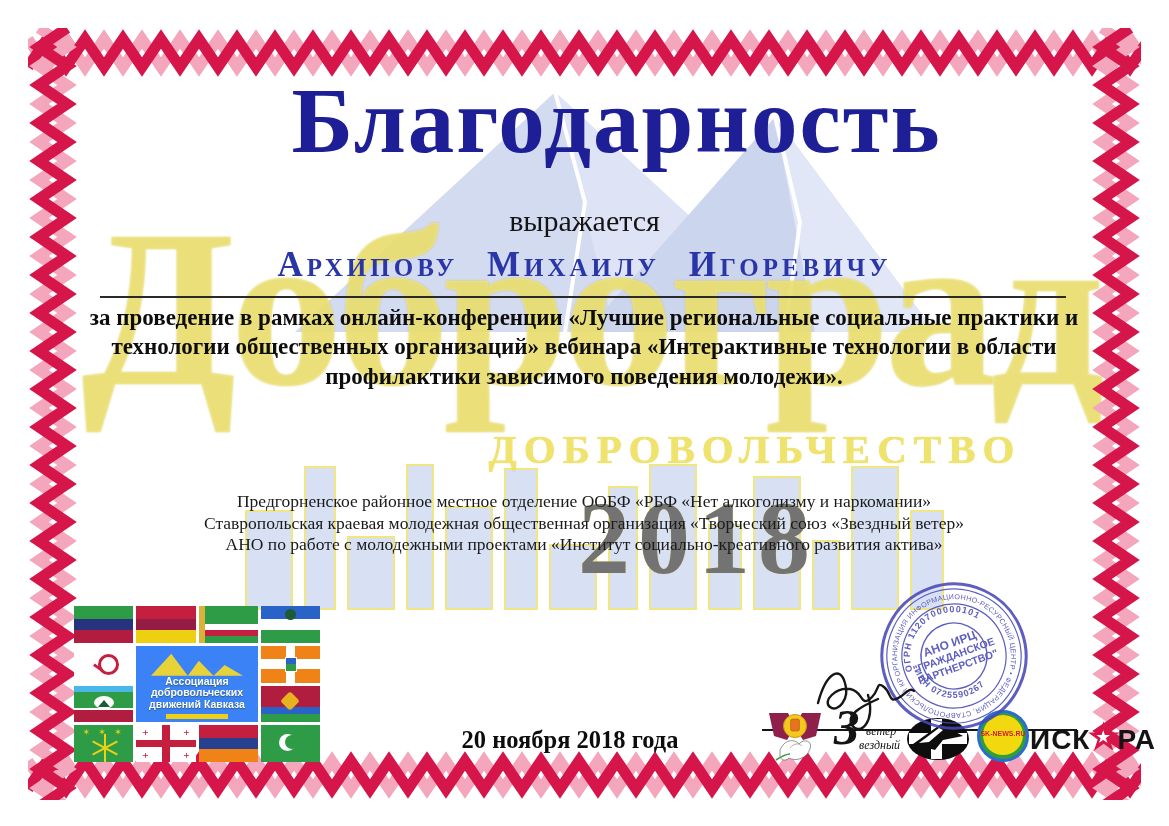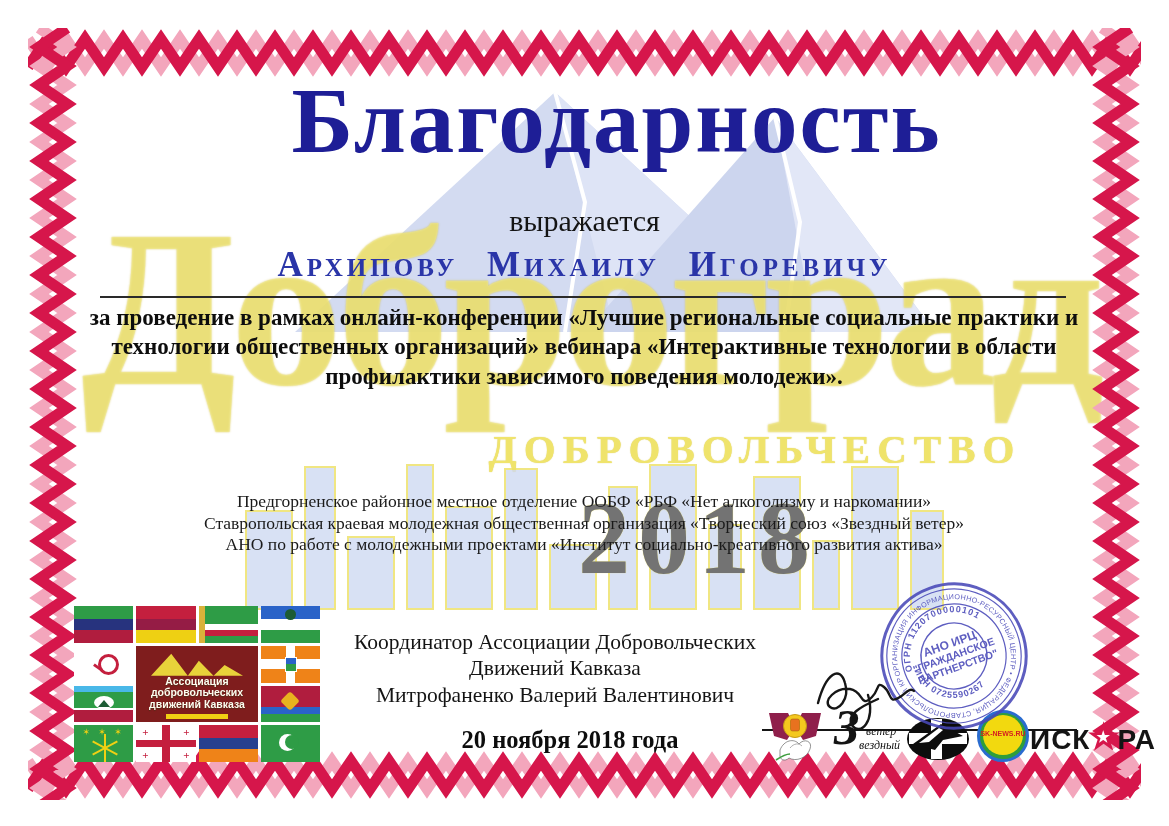--- a/index.html
+++ b/index.html
@@ -82,21 +82,21 @@
   .f-geo{grid-area:4/2;background:linear-gradient(90deg,rgba(0,0,0,0) 0 44%,#c41f3e 44% 56%,rgba(0,0,0,0) 56%),
     linear-gradient(180deg,rgba(0,0,0,0) 0 40%,#c41f3e 40% 60%,rgba(0,0,0,0) 60%),
     linear-gradient(#fff,#fff);}
   .f-geo b{position:absolute;color:#c41f3e;font-size:11px;font-weight:bold;line-height:8px;}
   .f-geo .q1{left:6px;top:3px}.f-geo .q2{right:6px;top:3px}
   .f-geo .q3{left:6px;bottom:3px}.f-geo .q4{right:6px;bottom:3px}
   .f-arm{grid-area:4/3;background:linear-gradient(180deg,#c41f3e 0 34%,#27408f 34% 64%,#ef8318 64%);}
   .f-cres{grid-area:4/4;background:#2e9c46;}
   .f-cres .c1{position:absolute;left:18px;top:9px;width:17px;height:17px;background:#fff;border-radius:50%;}
   .f-cres .c2{position:absolute;left:24px;top:10px;width:14px;height:14px;background:#2e9c46;border-radius:50%;}
-  .center-panel{grid-area:2/2/span 2/span 2;background:#7f1d1d;z-index:1;position:relative;
+  .center-panel{grid-area:2/2/span 2/span 2;background:#3b82f6;z-index:1;position:relative;
     display:flex;flex-direction:column;align-items:center;justify-content:flex-start;}
   .center-panel .mnt{width:92px;height:24px;margin-top:6px;background:#e8d23a;
     clip-path:polygon(0 100%,22% 8%,40% 100%,52% 38%,68% 100%,80% 55%,100% 100%);}
   .center-panel .t{font-family:"Liberation Sans",sans-serif;font-weight:bold;font-size:10.5px;
     color:#fdfdf0;line-height:1.1;text-shadow:0 1px 1px rgba(40,60,20,.5);text-align:center;}
   .center-panel .bar{width:62px;height:5px;background:#f0d013;margin-top:4px;}
 
   
   .stamp{position:absolute;left:878px;top:580px;width:152px;height:152px;z-index:4;opacity:.88;}
   .signature{position:absolute;left:812px;top:645px;width:140px;height:95px;z-index:4;}
@@ -174,25 +174,20 @@
   <div class="recipient">Архипову Михаилу Игоревичу</div>
   <div class="rule"></div>
   <p class="body-text">за проведение в рамках онлайн-конференции «Лучшие региональные социальные практики и технологии общественных организаций» вебинара «Интерактивные технологии в области профилактики зависимого поведения молодежи».</p>
 
   <div class="orgs">
     <div>Предгорненское районное местное отделение ООБФ «РБФ «Нет алкоголизму и наркомании»</div>
     <div>Ставропольская краевая молодежная общественная организация «Творческий союз «Звездный ветер»</div>
     <div>АНО по работе с молодежными проектами «Институт социально-креативного развития актива»</div>
   </div>
 
-  <div class="coordinator">
-    <div>Координатор Ассоциации Добровольческих</div>
-    <div>Движений Кавказа</div>
-    <div>Митрофаненко Валерий Валентинович</div>
-  </div>
 
   <div class="date">20 ноября 2018 года</div>
 
   <div class="flags">
     <div class="flag f-kchr1"></div>
     <div class="flag f-ryk"></div>
     <div class="flag f-chech"></div>
     <div class="flag f-kbr">
         <span class="emb"></span>
       </div>

